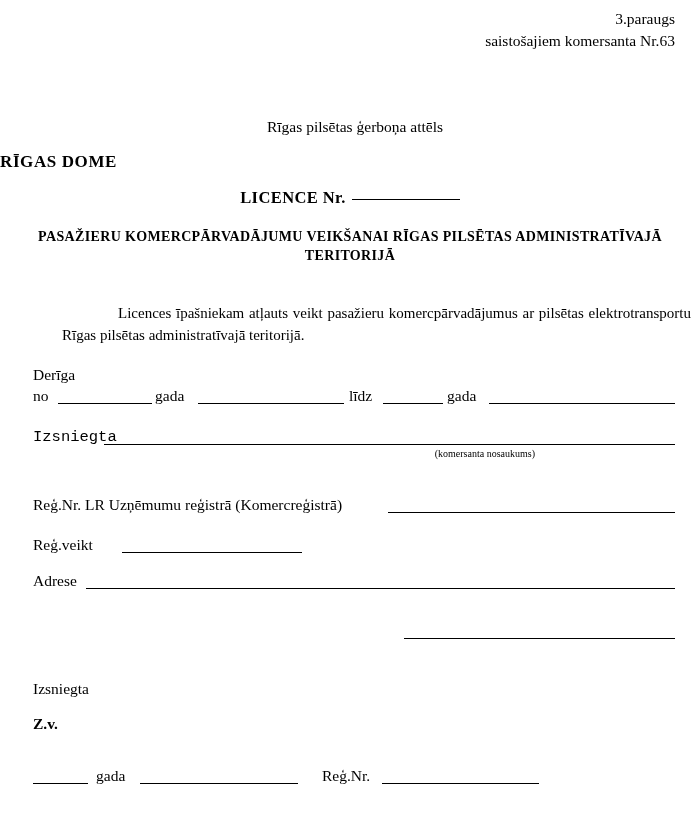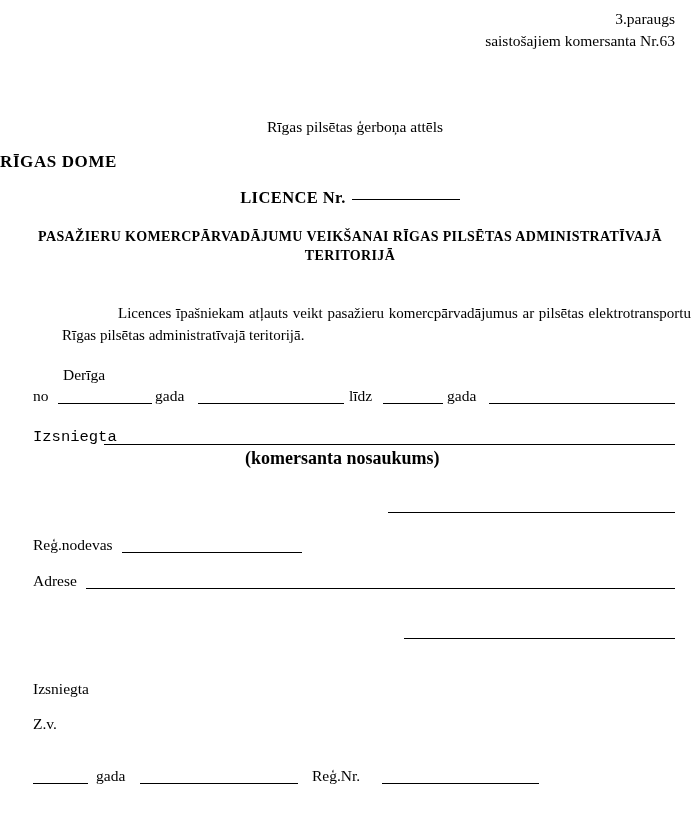--- a/index.html
+++ b/index.html
@@ -102,27 +102,26 @@
     font-size: 15.5px;
     white-space: nowrap;
   }
   .rule {
     position: absolute;
     border-bottom: 1.5px solid #000;
     height: 0;
   }
   .caption {
     position: absolute;
-    font-size: 18px;
-    text-align: left;
+    font-size: 10px;
+    text-align: right;
     white-space: nowrap;
-    font-weight: bold;
-  }
-
-  .deriga-label   { top: 366px; left: 33px; margin-left: 30px; }
+  }
+
+  .deriga-label   { top: 366px; left: 33px; }
   .no-label       { top: 387px; left: 33px; }
   .gada-label-1   { top: 387px; left: 155px; }
   .lidz-label     { top: 387px; left: 349px; }
   .gada-label-2   { top: 387px; left: 447px; }
 
   .rule-no        { top: 403px; left: 58px;  width: 94px; }
   .rule-gada1     { top: 403px; left: 198px; width: 146px; }
   .rule-lidz      { top: 403px; left: 383px; width: 60px; }
   .rule-gada2     { top: 403px; left: 489px; width: 186px; }
 
@@ -136,26 +135,26 @@
   .regdatums-label { top: 536px; left: 33px; }
   .rule-regdatums  { top: 552px; left: 122px; width: 180px; }
 
   .adrese-label   { top: 572px; left: 33px; }
   .rule-adrese    { top: 588px; left: 86px; width: 589px; }
 
   .rule-nodeva    { top: 638px; left: 404px; width: 271px; }
   .caption-nodeva { top: 643px; left: 390px; width: 300px; }
 
   .paraksts-label { top: 680px; left: 33px; }
-  .zv-label       { top: 715px; left: 33px; }
+  .zv-label       { top: 715px; left: 33px; font-weight: bold; }
 
   .rule-year      { top: 783px; left: 33px;  width: 55px; }
   .gada-label-3   { top: 767px; left: 96px; }
   .rule-date      { top: 783px; left: 140px; width: 158px; }
-  .regnr2-label   { top: 767px; left: 312px; }
+  .regnr2-label   { top: 767px; left: 322px; }
   .rule-regnr2    { top: 783px; left: 382px; width: 157px; }
 </style>
 </head>
 <body>
 
 <div class="page">
 
   <div class="header">
     <div>3.paraugs</div>
     <div>saistošajiem komersanta Nr.63</div>
@@ -180,23 +179,24 @@
   <div class="rule rule-gada1"></div>
   <div class="lbl lidz-label">līdz</div>
   <div class="rule rule-lidz"></div>
   <div class="lbl gada-label-2">gada</div>
   <div class="rule rule-gada2"></div>
 
   <div class="lbl izsniegta-label">Izsniegta</div>
   <div class="rule rule-izsniegta"></div>
   <div class="caption caption-komersanta">(komersanta nosaukums)</div>
 
+  <div class="lbl regnr-label">Reģ.Nr. LR Uzņēmumu reģistrā (Komercreģistrā)</div>
   <div class="rule rule-regnr"></div>
 
-  <div class="lbl regdatums-label">Reģ.nodevas</div>
+  <div class="lbl regdatums-label">Reģ.veikt</div>
   <div class="rule rule-regdatums"></div>
 
   <div class="lbl adrese-label">Adrese</div>
   <div class="rule rule-adrese"></div>
 
   <div class="rule rule-nodeva"></div>
 
   <div class="lbl paraksts-label">Izsniegta</div>
   <div class="lbl zv-label">Z.v.</div>
 

